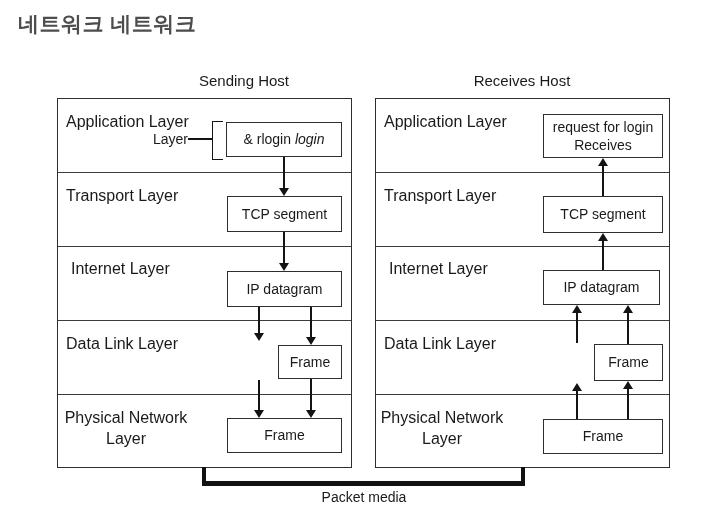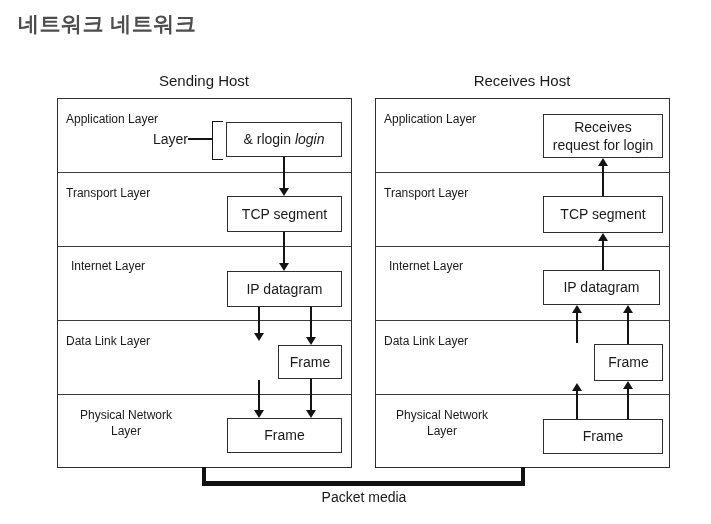--- a/index.html
+++ b/index.html
@@ -12,21 +12,21 @@
     font-size:21px; font-weight:700; color:#4d4d4d; letter-spacing:0.5px;
   }
   .host-header {
     position:absolute; top:72px; width:170px; text-align:center; font-size:15px;
   }
   .panel {
     position:absolute; top:98px; width:295px; height:370px;
     border:1.5px solid #2e2e2e; box-sizing:border-box; background:#ffffff;
   }
   .divider { position:absolute; left:0; right:0; height:1.3px; background:#3c3c3c; }
-  .layer-label { position:absolute; font-size:12px; line-height:1.2; white-space:nowrap; }
+  .layer-label { position:absolute; font-size:16px; line-height:1.2; white-space:nowrap; }
   .layer-label.center { text-align:center; white-space:normal; line-height:1.3; }
   .layer-label.center span { display:block; }
   .dbox {
     position:absolute; border:1.4px solid #2e2e2e; box-sizing:border-box;
     background:#ffffff; display:flex; align-items:center; justify-content:center;
     font-size:14px; text-align:center; line-height:1.3;
   }
   .dbox .two-line span { display:block; }
   .arrow { position:absolute; width:11px; }
   .arrow .line {
@@ -60,21 +60,21 @@
   }
   em { font-style:italic; }
 </style>
 </head>
 <body>
 
 <div class="canvas">
 
   <div class="page-title">네트워크 네트워크</div>
 
-  <div class="host-header" style="left:119px;">Sending Host</div>
+  <div class="host-header" style="left:119px;text-align:right;">Sending Host</div>
   <div class="host-header" style="left:437px;">Receives Host</div>
 
   <div class="panel" style="left:57px;">
     <div class="divider" style="top:73px;"></div>
     <div class="divider" style="top:147px;"></div>
     <div class="divider" style="top:221px;"></div>
     <div class="divider" style="top:295px;"></div>
   </div>
 
   <div class="panel" style="left:375px;">
@@ -109,22 +109,22 @@
   <div class="dbox" style="left:226px; top:122px; width:116px; height:35px;">
     <span><span>&amp; rlogin</span> <em>login</em></span>
   </div>
   <div class="dbox" style="left:227px; top:196px; width:115px; height:36px;">TCP segment</div>
   <div class="dbox" style="left:227px; top:271px; width:115px; height:36px;">IP datagram</div>
   <div class="dbox" style="left:278px; top:345px; width:64px; height:34px;">Frame</div>
   <div class="dbox" style="left:227px; top:418px; width:115px; height:35px;">Frame</div>
 
   <div class="dbox" style="left:543px; top:114px; width:120px; height:44px;">
     <span class="two-line">
+      <span>request for login</span>
       <span>Receives</span>
-      <span>request for login</span>
     </span>
   </div>
   <div class="dbox" style="left:543px; top:196px; width:120px; height:37px;">TCP segment</div>
   <div class="dbox" style="left:543px; top:270px; width:117px; height:35px;">IP datagram</div>
   <div class="dbox" style="left:594px; top:344px; width:69px; height:37px;">Frame</div>
   <div class="dbox" style="left:543px; top:419px; width:120px; height:35px;">Frame</div>
 
   <div class="arrow" style="left:278.5px; top:157px; height:39px;">
       <div class="line"></div>
       <div class="head-down"></div>

